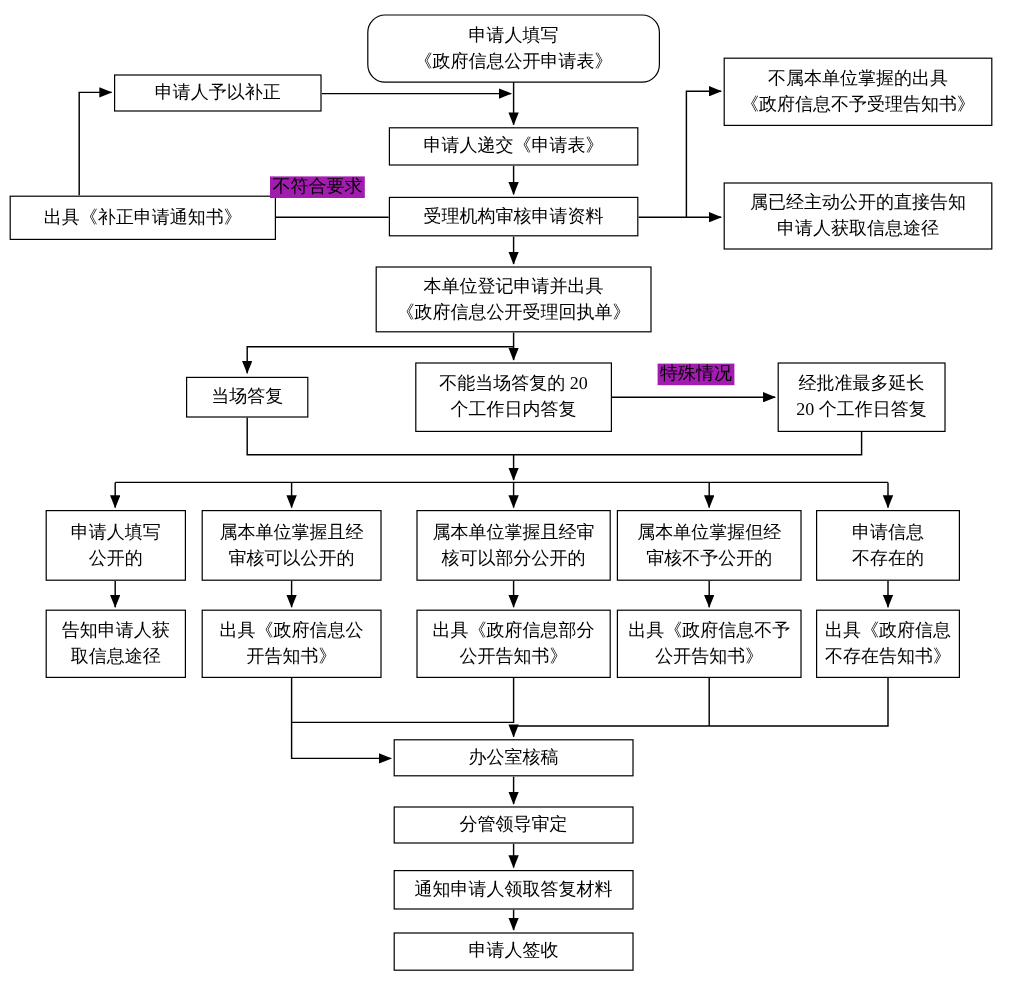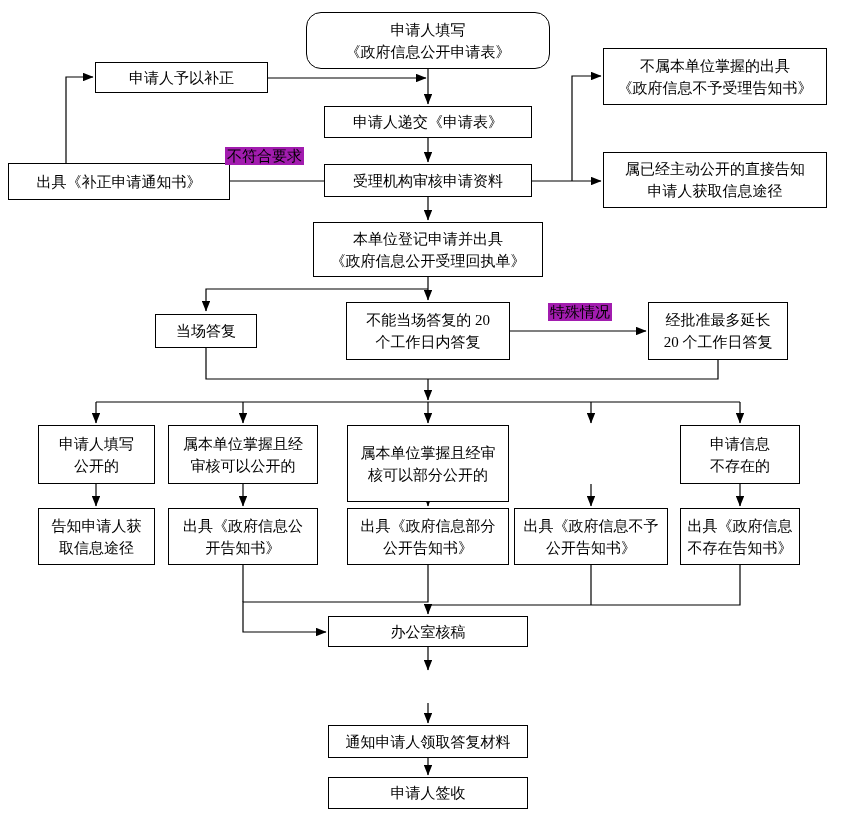--- a/index.html
+++ b/index.html
@@ -103,23 +103,25 @@
 
   <div class="node" style="left:648px;top:302px;width:140px;height:58px;">经批准最多延长
 20 个工作日答复</div>
 
   <div class="node" style="left:38px;top:425px;width:117px;height:59px;">申请人填写
 公开的</div>
 
   <div class="node" style="left:168px;top:425px;width:150px;height:59px;">属本单位掌握且经
 审核可以公开的</div>
 
-  <div class="node" style="left:347px;top:425px;width:162px;height:77px;">属本单位掌握且经审
+  <div class="node" style="left:347px;top:425px;width:162px;height:59px;">属本单位掌握且经审
 核可以部分公开的</div>
 
+  <div class="node" style="left:514px;top:425px;width:154px;height:59px;">属本单位掌握但经
+审核不予公开的</div>
 
   <div class="node" style="left:38px;top:508px;width:117px;height:57px;">告知申请人获
 取信息途径</div>
 
   <div class="node" style="left:680px;top:425px;width:120px;height:59px;">申请信息
 不存在的</div>
 
   <div class="node" style="left:168px;top:508px;width:150px;height:57px;">出具《政府信息公
 开告知书》</div>
 
@@ -127,20 +129,21 @@
 公开告知书》</div>
 
   <div class="node" style="left:514px;top:508px;width:154px;height:57px;">出具《政府信息不予
 公开告知书》</div>
 
   <div class="node" style="left:680px;top:508px;width:120px;height:57px;">出具《政府信息
 不存在告知书》</div>
 
   <div class="node" style="left:328px;top:616px;width:200px;height:31px;">办公室核稿</div>
 
+  <div class="node" style="left:328px;top:672px;width:200px;height:31px;">分管领导审定</div>
 
   <div class="node" style="left:328px;top:725px;width:200px;height:33px;">通知申请人领取答复材料</div>
 
   <div class="node" style="left:328px;top:777px;width:200px;height:32px;">申请人签收</div>
 
   <div class="edge-label" style="left:225px;top:147px;">不符合要求</div>
 
   <div class="edge-label" style="left:548px;top:303px;">特殊情况</div>
 
 </div>

